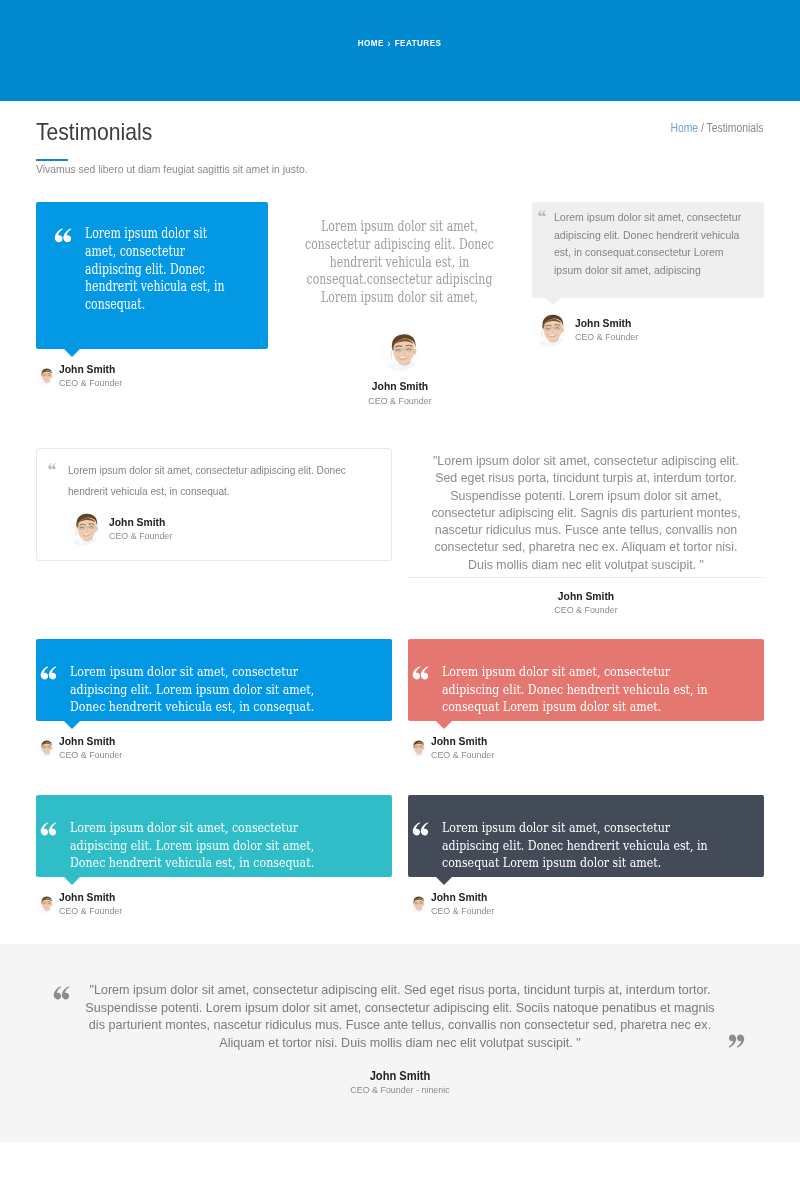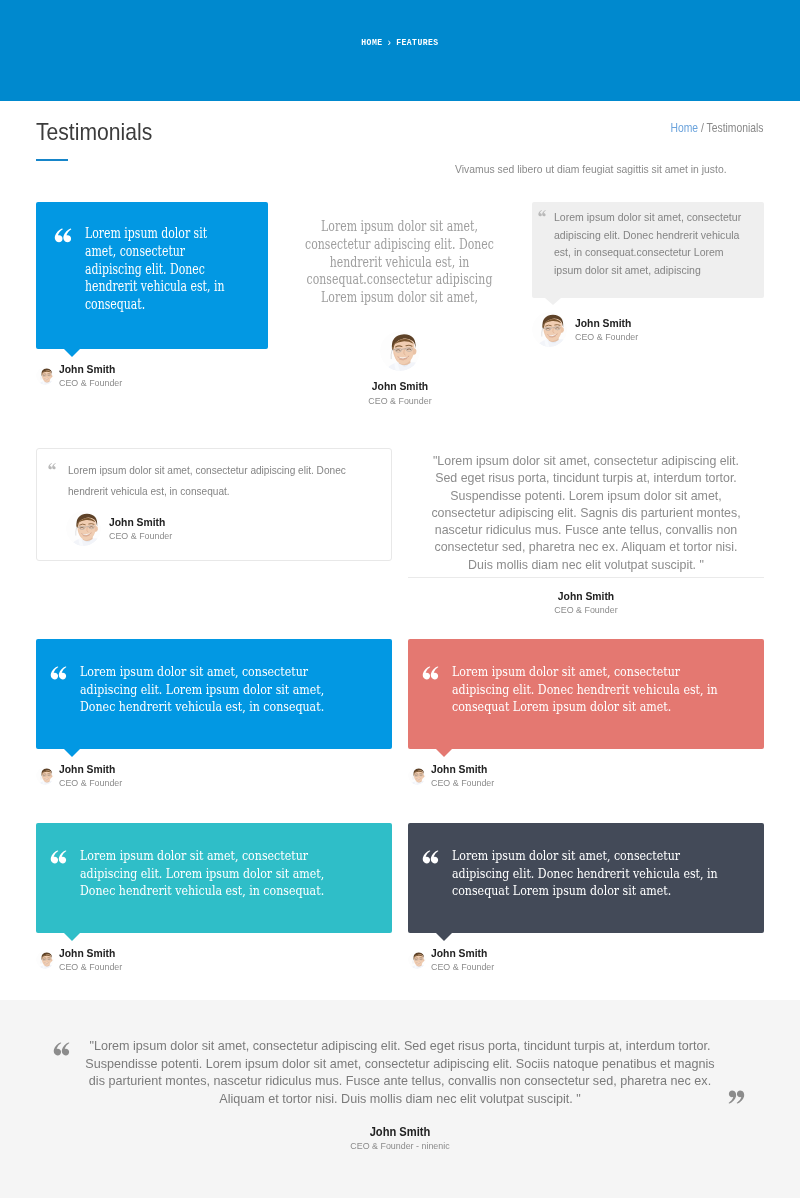--- a/index.html
+++ b/index.html
@@ -9,21 +9,21 @@
     width:800px; min-height:1200px;
     font-family:"Liberation Sans", sans-serif;
     background:#fff; color:#6b6b6b; font-size:13px;
     -webkit-font-smoothing:antialiased;
   }
   .nw { display:inline-block; transform:scaleX(.88); transform-origin:left center; }
   .sub-head .nw { transform:scaleX(.86); }
 
   
   .hero { background:#0089ce; height:101px; position:relative; overflow:hidden; }
-  .hero-inner { position:absolute; left:0; right:0; top:37px; text-align:center;font-family:Liberation Mono, monospace; }
+  .hero-inner { position:absolute; left:0; right:0; top:37px; text-align:center; }
   .crumbs { font-size:9px; letter-spacing:.5px; color:#fff; font-weight:bold; line-height:11px; }
   .crumbs .inner { display:inline-block; transform:scaleX(.9); }
   .crumbs .sep { margin:0 4px; font-weight:normal; font-size:11px; position:relative; top:1px; }
   .hero-title { margin-top:0px; font-size:23px; color:#fff; line-height:25px; }
   .hero-title .inner { display:inline-block; transform:scaleX(.735); }
   .hero-title .light { font-weight:normal; }
   .hero-title .bold { font-weight:bold; }
 
   
   .container { width:728px; margin:0 auto; position:relative; }
@@ -33,21 +33,21 @@
   .col-6 { width:50%; }
 
   
   .page-head { padding-top:19px; position:relative; }
   .page-title { font-size:24px; font-weight:normal; color:#3c3c3c; margin:0; line-height:24px; }
   .page-crumb { position:absolute; right:0; top:20px; font-size:12.2px; color:#888; transform:scaleX(.85); transform-origin:right center; }
   .page-crumb a { color:#6ba3dc; text-decoration:none; }
   .sep-bar { width:32px; height:2px; background:#1685c9; margin-top:15px; }
   .sub-head { margin-top:7px; font-size:13.2px; color:#6f6f6f; line-height:17px; }
   .sub-para { margin-top:-5px; font-size:11.8px; color:#8a8a8a; line-height:20px; }
-  .sub-para.second { margin-top:-2px;text-align:right; }
+  .sub-para.second { margin-top:-2px; }
   .qmark { font-family:"DejaVu Serif", serif; font-weight:bold; line-height:1; }
   .author-row { display:flex; align-items:center; }
   .avatar { border-radius:50%; overflow:hidden; flex:0 0 auto; background:#fff; display:block; }
   .author-name { font-weight:bold; color:#222; font-size:11.5px; line-height:14px; }
   .author-name, .author-role { transform:scaleX(.9); transform-origin:left center; }
   .plain-center .author-name, .plain-center .author-role, .bq-foot .author-name, .bq-foot .author-role, .fq-name, .fq-role { transform-origin:center center; }
   .author-role { color:#8b8b8b; font-size:9.9px; line-height:13px; }
 
   
   .bubble { position:relative; border-radius:2px; }
@@ -96,21 +96,21 @@
   .bd-author { margin-top:9px; margin-left:18px; }
 
   .bqwrap { padding-top:5px; }
   .bq-text { text-align:center; font-size:12.4px; color:#8c8c8c; line-height:17.3px;
              width:315px; margin:0 auto; }
   .bq-foot { border-top:1px solid #eaeaea; margin-top:3px; padding-top:11px; text-align:center; }
 
   
   .row3 { margin-top:23px; }
   .row4 { margin-top:34px; }
-  .bub-blue2, .bub-red, .bub-teal, .bub-dark { padding:24px 10px 0 14px; height:110px; }
+  .bub-blue2, .bub-red, .bub-teal, .bub-dark { padding:24px 10px 0 4px; height:82px; }
   .bub-blue2 { background:#0298e3; }
   .bub-red { background:#e47871; }
   .bub-teal { background:#2fbec8; }
   .bub-dark { background:#434a58; }
   .q-md { width:17px; height:15px; color:#fff; margin-right:13px; margin-top:3px; flex:0 0 auto; }
   .bub-text.t-blue2, .bub-text.t-red, .bub-text.t-teal, .bub-text.t-dark {
      font-size:13.8px; color:#fff; line-height:17.5px; display:block;
      width:342px; flex:0 0 342px; transform:scaleX(.80); transform-origin:left top; }
   .bub-text.t-blue2, .bub-text.t-teal { width:330px; flex-basis:330px; }
   .tail-red { border-top:8px solid #e47871; left:28px; }

